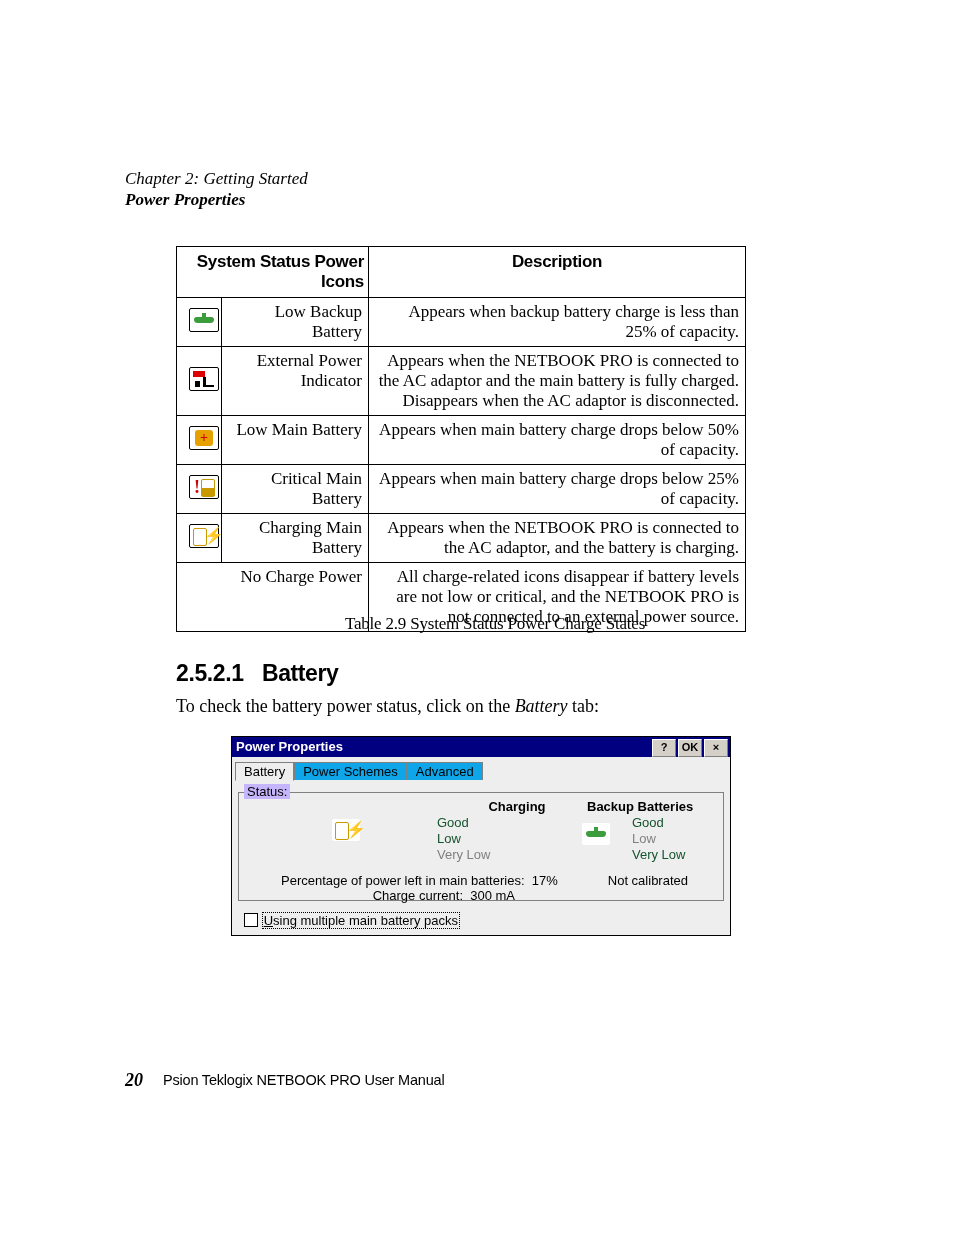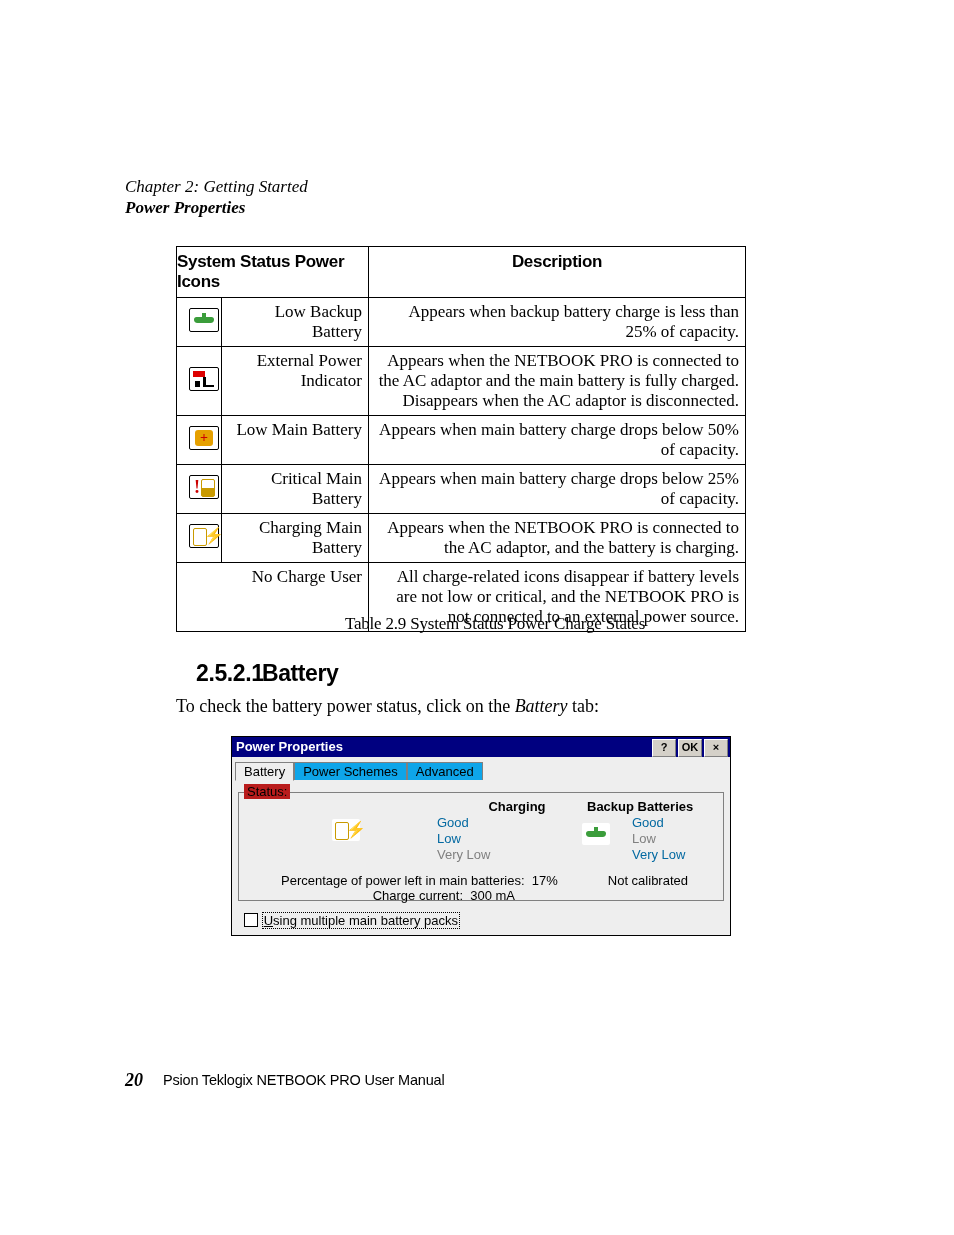--- a/index.html
+++ b/index.html
@@ -14,21 +14,21 @@
   }
   .page {
     position: relative;
     width: 954px;
     height: 1235px;
     box-sizing: border-box;
   }
   .running-head {
     position: absolute;
     left: 125px;
-    top: 176px;
+    top: 168px;
     font-style: italic;
     font-size: 17px;
     line-height: 1.25;
   }
   .running-head .sub {
     font-weight: bold;
     font-style: italic;
   }
   
   .status-table {
@@ -45,21 +45,21 @@
     vertical-align: top;
     text-align: right;
   }
   .status-table thead th {
     font-family: "Helvetica Neue", Helvetica, Arial, sans-serif;
     font-weight: bold;
     letter-spacing: -0.3px;
     text-align: center;
     padding: 5px 4px;
   }
-  .status-table thead th:first-child { text-align: left; padding-left: 0; }
+  .status-table thead th:first-child { text-align: right; padding-left: 0; }
   .icon-cell {
     width: 40px;
     text-align: center;
     vertical-align: middle !important;
     padding: 2px !important;
     border-right: none;
   }
   .icon-box {
     display: inline-block;
     width: 28px;
@@ -162,21 +162,20 @@
   .figure-caption { top: 961px; }
   
   .sect-no {
     position: absolute;
     left: 176px;
     top: 660px;
     font-family: "Helvetica Neue", Helvetica, Arial, sans-serif;
     font-weight: bold;
     font-size: 23px;
     letter-spacing: -0.4px;
-    margin-left: 20px;
   }
   .sect-title {
     position: absolute;
     left: 262px;
     top: 660px;
     font-family: "Helvetica Neue", Helvetica, Arial, sans-serif;
     font-weight: bold;
     font-size: 23px;
     letter-spacing: -0.4px;
   }
@@ -249,37 +248,37 @@
   .panel-groupline {
     position: absolute;
     left: 6px; right: 6px; top: 55px; bottom: 34px;
     border: 1px solid #808080;
     border-radius: 0;
   }
   .group-label {
     position: absolute;
     left: 12px;
     top: 47px;
-    background: #b91c1c;
+    background: #c4b5fd;
     padding: 0 3px;
     font-size: 13px;
   }
   .col-head {
     font-weight: bold;
     font-size: 13px;
     text-align: center;
   }
   .statecol {
     position: absolute;
     top: 62px;
     width: 160px;
     font-size: 13px;
     line-height: 16px;
   }
-  .statecol .state { color: #0369a1; }
+  .statecol .state { color: #14532d; }
   .statecol .state.sel { color: #808080; }
   .chg-col   { left: 205px; }
   .bkp-head  { position: absolute; left: 355px; top: 62px; font-weight: bold; }
   .bkp-col   { left: 400px; }
   .dlg-iconL {
     position: absolute;
     left: 100px; top: 82px;
   }
   .dlg-iconR {
     position: absolute;
@@ -374,21 +373,21 @@
         <td class="icon-cell"><span class="icon-box ico-crit"></span></td>
         <td class="label-cell">Critical Main Battery</td>
         <td>Appears when main battery charge drops below 25% of capacity.</td>
       </tr>
       <tr>
         <td class="icon-cell"><span class="icon-box ico-charge"></span></td>
         <td class="label-cell">Charging Main Battery</td>
         <td>Appears when the NETBOOK PRO is connected to the AC adaptor, and the battery is charging.</td>
       </tr>
       <tr>
-        <td colspan="2">No Charge User</td>
+        <td colspan="2">No Charge Power</td>
         <td>All charge-related icons disappear if battery levels are not low or critical, and the NETBOOK PRO is not connected to an external power source.</td>
       </tr>
     </tbody>
   </table>
 
   <div class="table-caption">Table 2.9 System Status Power Charge States</div>
 
   <div class="sect-no">2.5.2.1</div>
   <div class="sect-title">Battery</div>
   <div class="body-text">

